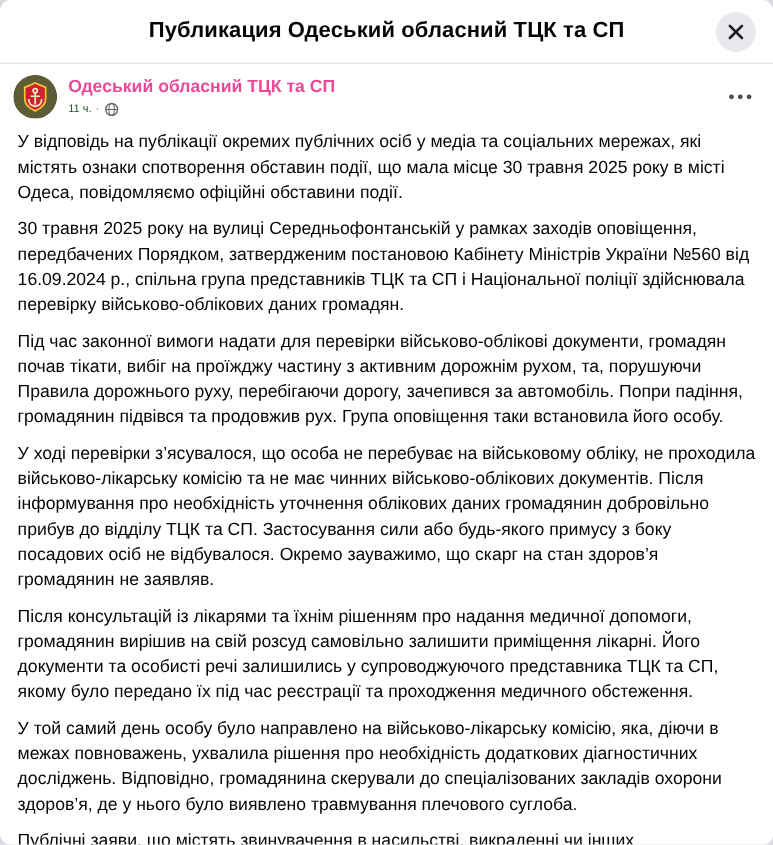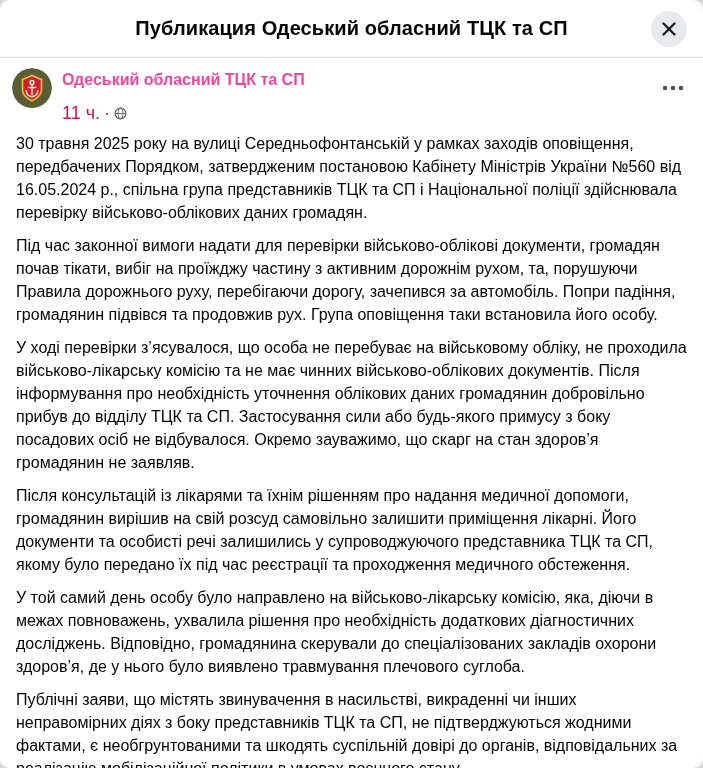--- a/index.html
+++ b/index.html
@@ -68,23 +68,23 @@
     font-size: 16px;
     font-weight: bold;
     color: #ec4899;
     line-height: 21px;
     cursor: pointer;
   }
   .post-meta {
     display: flex;
     align-items: center;
     gap: 4px;
-    margin-top: 15px;
-    font-size: 18px;
-    color: #be185d;
+    margin-top: 1px;
+    font-size: 10px;
+    color: #14532d;
     line-height: 17px;
   }
   .post-meta .timestamp { cursor: pointer; }
   .more-btn {
     position: absolute;
     right: 14px;
     top: 14px;
     width: 32px;
     height: 32px;
     border: none;
@@ -157,21 +157,22 @@
         <svg width="22" height="6" viewBox="0 0 22 6">
           <circle cx="3" cy="3" r="2.2" fill="#4b4d50"></circle>
           <circle cx="11" cy="3" r="2.2" fill="#4b4d50"></circle>
           <circle cx="19" cy="3" r="2.2" fill="#4b4d50"></circle>
         </svg>
       </span>
     </button>
   </div>
 
   <div class="post-body">
-      <p>30 травня 2025 року на вулиці Середньофонтанській у рамках заходів оповіщення, передбачених Порядком, затвердженим постановою Кабінету Міністрів України №560 від 16.05.2024 р., спільна група представників ТЦК та СП і Національної поліції здійснювала перевірку військово-облікових даних громадян.</p>
+      <p>У відповідь на публікації окремих публічних осіб у медіа та соціальних мережах, які містять ознаки спотворення обставин події, що мала місце 30 травня 2025 року в місті Одеса, повідомляємо офіційні обставини події.</p>
+      <p>30 травня 2025 року на вулиці Середньофонтанській у рамках заходів оповіщення, передбачених Порядком, затвердженим постановою Кабінету Міністрів України №560 від 16.09.2024 р., спільна група представників ТЦК та СП і Національної поліції здійснювала перевірку військово-облікових даних громадян.</p>
       <p>Під час законної вимоги надати для перевірки військово-облікові документи, громадян почав тікати, вибіг на проїжджу частину з активним дорожнім рухом, та, порушуючи Правила дорожнього руху, перебігаючи дорогу, зачепився за автомобіль. Попри падіння, громадянин підвівся та продовжив рух. Група оповіщення таки встановила його особу.</p>
       <p>У ході перевірки з’ясувалося, що особа не перебуває на військовому обліку, не проходила військово-лікарську комісію та не має чинних військово-облікових документів. Після інформування про необхідність уточнення облікових даних громадянин добровільно прибув до відділу ТЦК та СП. Застосування сили або будь-якого примусу з боку посадових осіб не відбувалося. Окремо зауважимо, що скарг на стан здоров’я громадянин не заявляв.</p>
       <p>Після консультацій із лікарями та їхнім рішенням про надання медичної допомоги, громадянин вирішив на свій розсуд самовільно залишити приміщення лікарні. Його документи та особисті речі залишились у супроводжуючого представника ТЦК та СП, якому було передано їх під час реєстрації та проходження медичного обстеження.</p>
       <p>У той самий день особу було направлено на військово-лікарську комісію, яка, діючи в межах повноважень, ухвалила рішення про необхідність додаткових діагностичних досліджень. Відповідно, громадянина скерували до спеціалізованих закладів охорони здоров’я, де у нього було виявлено травмування плечового суглоба.</p>
       <p>Публічні заяви, що містять звинувачення в насильстві, викраденні чи інших неправомірних діях з боку представників ТЦК та СП, не підтверджуються жодними фактами, є необгрунтованими та шкодять суспільній довірі до органів, відповідальних за реалізацію мобілізаційної політики в умовах воєнного стану.</p>
     </div>
 
 </div>
 
 </body></html>

